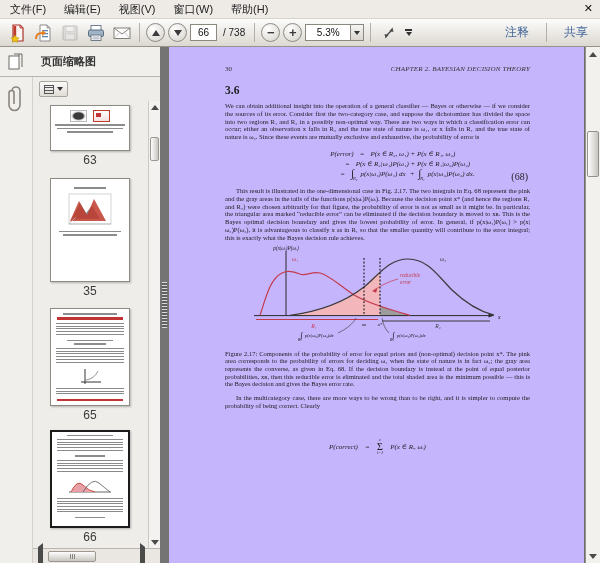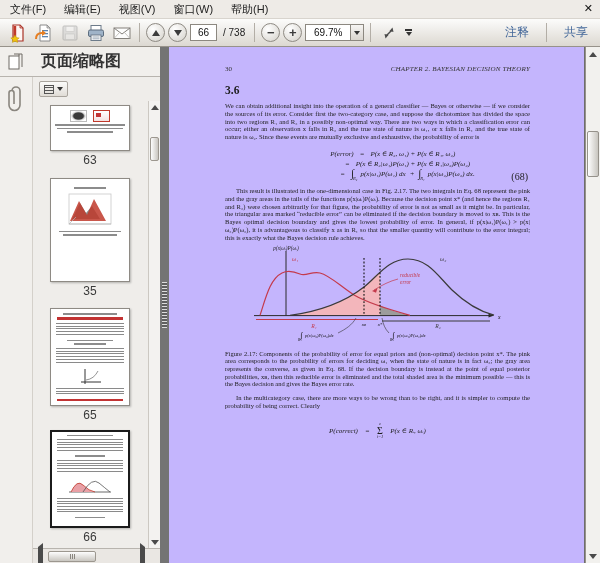--- a/index.html
+++ b/index.html
@@ -28,21 +28,21 @@
   .caret { width:0; height:0; border-left:3.5px solid transparent; border-right:3.5px solid transparent; border-top:4px solid #333; }
   .caret-solo { margin-left:2px; display:flex; flex-direction:column; align-items:center; }
   .caret-solo .bar { width:7px; height:1.5px; background:#333; margin-bottom:1px; }
   .tb-right { margin-left:auto; display:flex; align-items:center; gap:8px; }
   .tb-link { font-size:12px; color:#44689a; padding:0 6px; }
 
   
   .main { display:flex; height:516px; }
   .sidebar { width:160px; display:flex; flex-direction:column; background:#f1efec; }
   .side-header { height:30px; display:flex; align-items:center; border-bottom:1px solid #b8b4ae; }
-  .side-header .ptitle { font-size:16px; font-weight:bold; color:#333; margin-left:8px; }
+  .side-header .ptitle { font-size:11px; font-weight:bold; color:#333; margin-left:8px; }
   .nav-btn { width:33px; height:30px; display:flex; align-items:center; justify-content:center; }
   .side-body { flex:1; display:flex; min-height:0;justify-content:flex-end; }
   .nav-strip { width:33px; border-right:1px solid #d4d0ca; display:flex; flex-direction:column; align-items:center; padding-top:8px; }
 
   .panel { flex:1; position:relative; background:#efedea; min-width:0; display:flex; flex-direction:column; }
   .panel-toolbar { height:24px; display:flex; align-items:center; padding-left:6px; }
   .opt-btn { display:flex; align-items:center; gap:3px; border:1px solid #a9a49d; background:linear-gradient(#fbfbfa,#e0dcd6); height:16px; padding:0 4px; border-radius:2px; }
   .list-glyph { width:10px; height:9px; border:1px solid #555; background:
       repeating-linear-gradient(to bottom, transparent 0 1px, #555 1px 2px, transparent 2px 3px); }
   .thumb-list { flex:1; overflow:hidden; padding-right:13px; display:flex; flex-direction:column; align-items:center; }
@@ -79,21 +79,21 @@
   .indent { text-indent:11px; }
   .eq { position:relative; margin:8px 0 4px; font-size:7px; font-style:italic; }
   .eqrow { display:flex; justify-content:center; gap:6px; line-height:10px; }
   .eqlhs { width:54px; text-align:right; }
   .eqnum { position:absolute; right:2px; top:22px; font-style:normal; font-size:10px; }
   .intwrap { display:inline-flex; flex-direction:column; align-items:flex-start; margin-right:1px; }
   .intsym { font-size:11px; line-height:8px; font-style:normal; }
   .intsub { font-size:4.5px; line-height:4px; margin-left:2px; }
   .figblock { text-align:center; margin-top:3px; }
   .caption { margin-top:5px; font-size:6.5px; line-height:7.7px; text-align:justify; }
-  .eq2 { display:flex; justify-content:center; align-items:center; gap:7px; margin-top:12px; font-size:7px; font-style:italic; }
+  .eq2 { display:flex; justify-content:center; align-items:center; gap:7px; margin-top:28px; font-size:7px; font-style:italic; }
   .sumstack { display:inline-flex; flex-direction:column; align-items:center; line-height:1; }
   .sumsup { font-size:4.5px; font-style:italic; }
   .sumsym { font-size:10px; font-style:normal; line-height:9px; }
   .sumsub { font-size:4.5px; font-style:italic; }
 
   .doc-vscroll { width:15px; background:#f2f1ee; border-left:1px solid #979289; position:relative; }
   .doc-vthumb { position:absolute; left:1px; right:1px; top:84px; height:46px; background:linear-gradient(90deg,#fefefe,#c8c5bf); border:1px solid #95918a; border-radius:2px; }
   .doc-arrow { position:absolute; left:0; right:0; height:14px; display:flex; align-items:center; justify-content:center; }
 
   svg text { font-family:"Liberation Serif","DejaVu Serif",serif; }
@@ -167,21 +167,21 @@
 
   <span class="tb-sep"></span>
 
   <span class="circle-btn">
       <span class="glyph">−</span>
     </span>
   <span class="circle-btn">
       <span class="glyph">+</span>
     </span>
   <span style="display:flex;">
-    <span class="tb-input zoom-box">69.7%</span>
+    <span class="tb-input zoom-box">5.3%</span>
     <span class="caret-btn">
         <span class="caret"></span>
       </span>
   </span>
 
   <span class="tb-sep"></span>
 
   <span class="tb-btn">
     <svg width="18" height="18" viewBox="0 0 18 18">
       <path d="M6.5,11.5 L11.5,6.5" stroke="#4a4a4a" stroke-width="1.4"></path>

